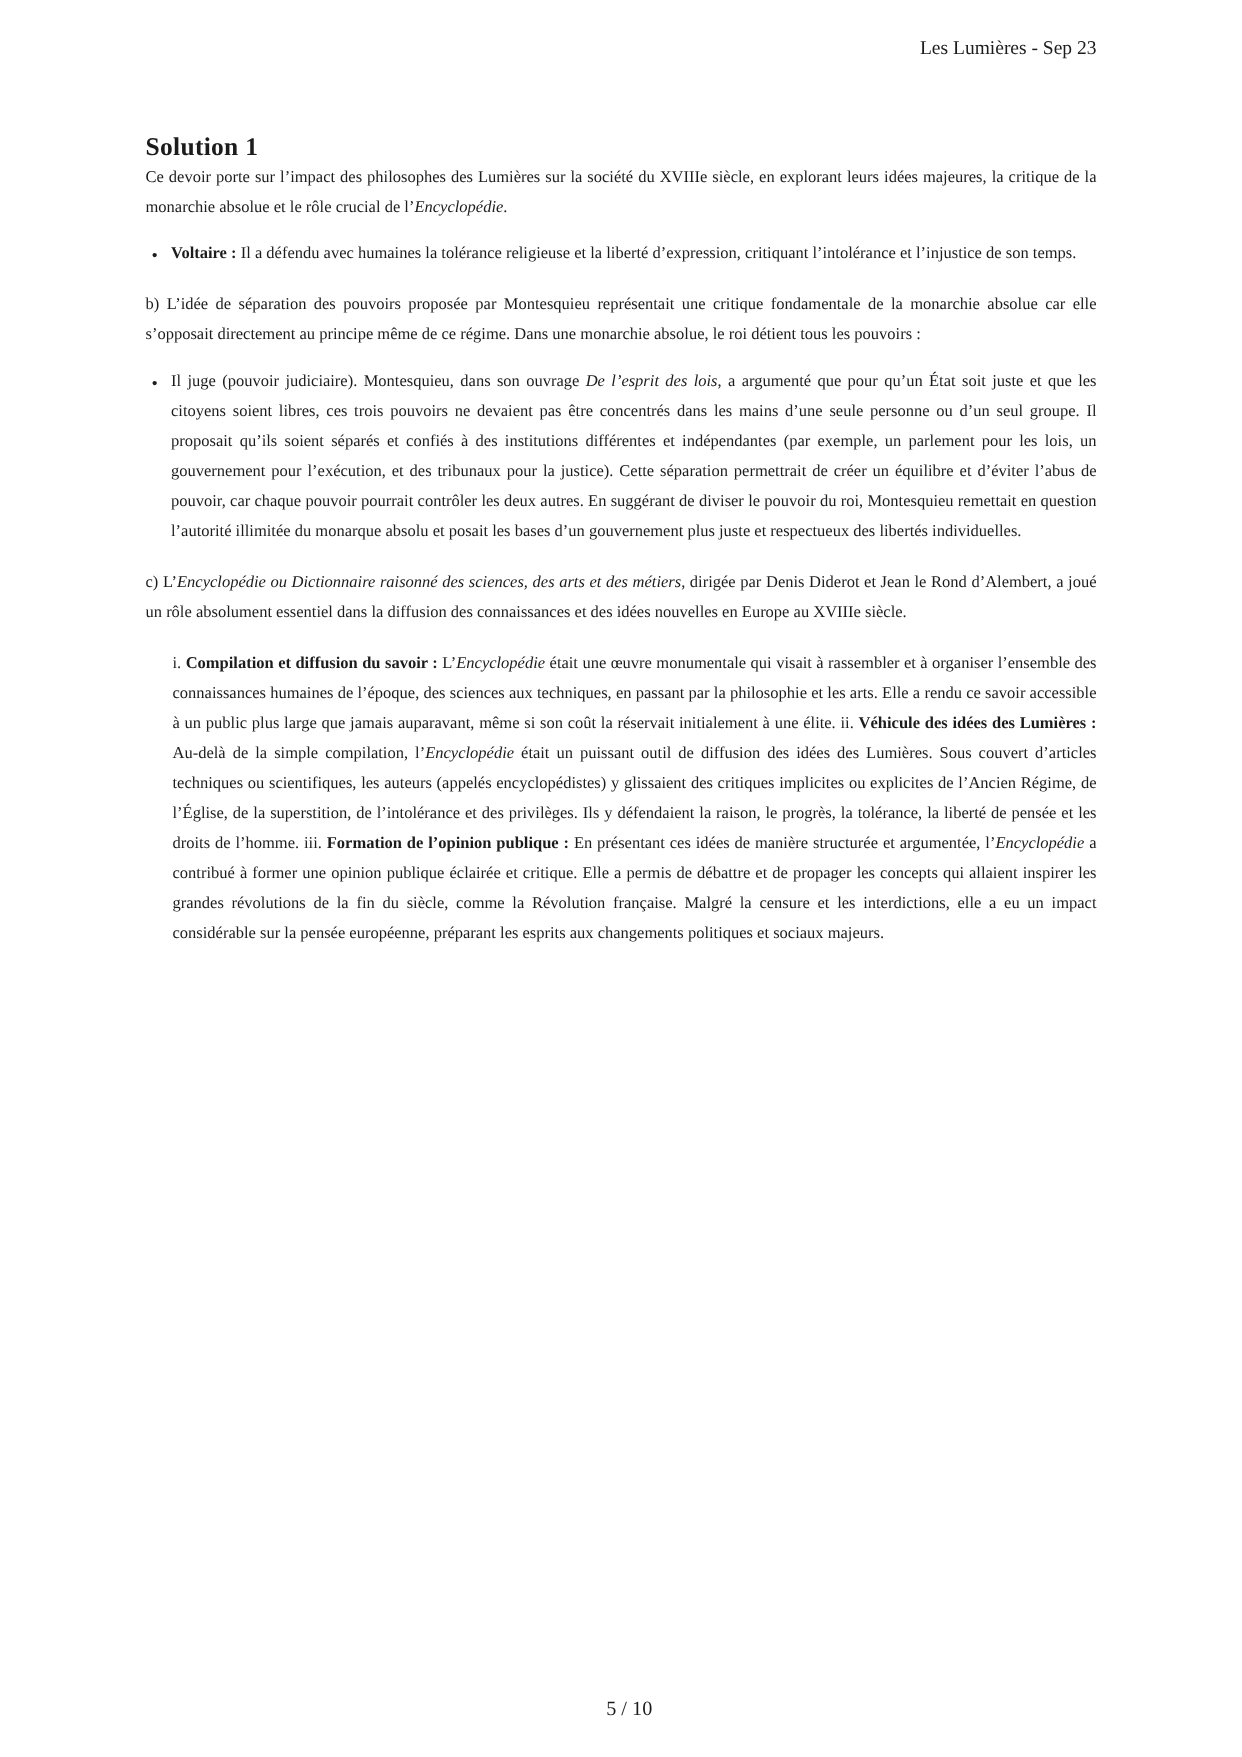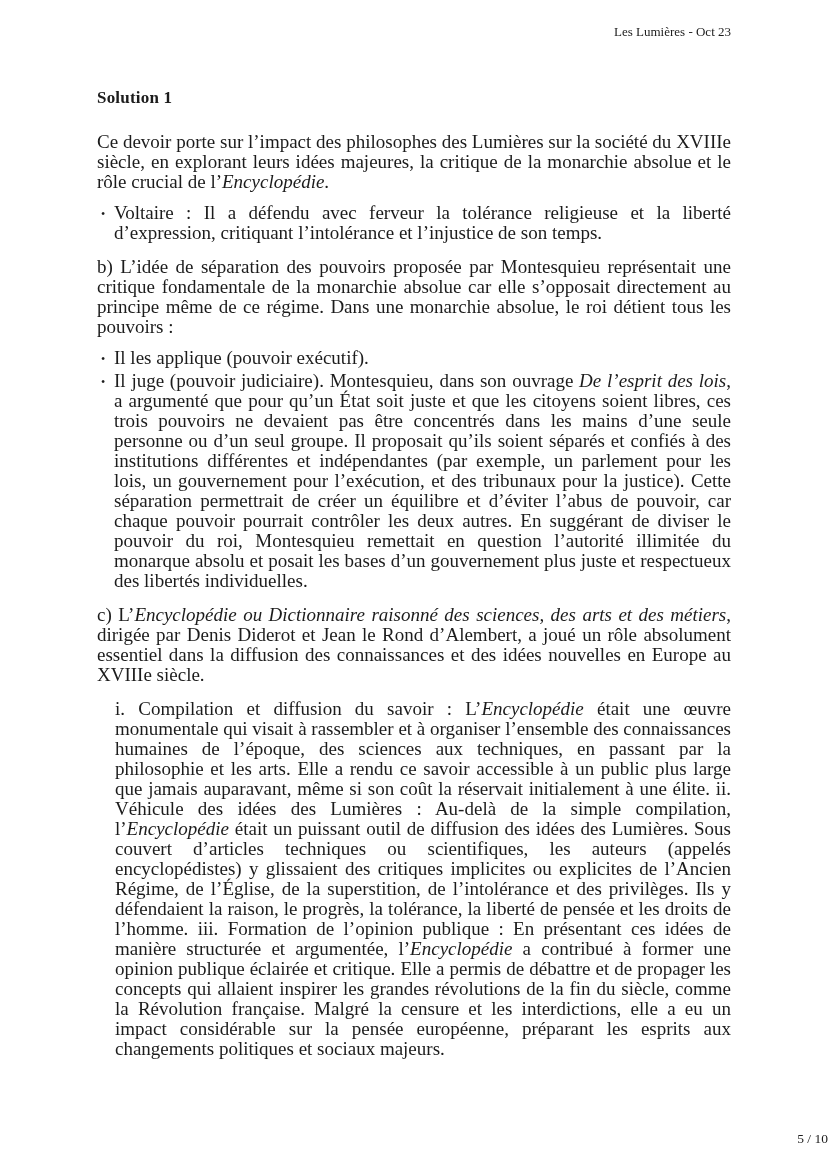--- a/index.html
+++ b/index.html
@@ -25,64 +25,62 @@
   }
   .content {
     position: absolute;
     top: 88px;
     left: 97px;
     width: 634px;
   }
   .title {
     font-size: 17px;
     font-weight: bold;
-    margin-bottom: 24px;
     letter-spacing: 0.2px;
   }
   .body p, .body li {
-    font-size: 19px;
+    font-size: 11px;
     line-height: 20px;
     text-align: justify;
   }
   .body p { margin-bottom: 11px; }
   .body ul { list-style: none; margin-bottom: 11px; }
   .body li { position: relative; padding-left: 17px; margin-bottom: 3px; }
   .body li::before { content: "\2022"; position: absolute; left: 4px; font-size: 12px; top: 1px; }
   .body p.indented { margin-left: 18px; width: 616px; }
   .body .spaced { margin-top: 14px; }
-  .bold { font-weight: normal; }
+  .bold { font-weight: bold; }
   .italic { font-style: italic; }
   .footer {
     position: absolute;
     bottom: 24px;
     left: 0;
     width: 100%;
-    text-align: right;
+    text-align: center;
     font-size: 13.5px;
     color: #1c1c1c;
     padding-left: 11px;
   }
 </style>
 </head>
 <body>
 
 <div class="page">
   <div class="header">
-    <span>Les Lumières - Oct 23</span>
+    <span>Les Lumières - Sep 23</span>
   </div>
   <div class="content">
     <h1 class="title">Solution 1</h1>
     <div class="body">
         <p><span>Ce devoir porte sur l’impact des philosophes des Lumières sur la société du XVIIIe siècle, en explorant leurs idées majeures, la critique de la monarchie absolue et le rôle crucial de l’</span><span class="italic">Encyclopédie</span><span>.</span></p>
         <ul>
-          <li><span class="bold">Voltaire :</span><span> Il a défendu avec ferveur la tolérance religieuse et la liberté d’expression, critiquant l’intolérance et l’injustice de son temps.</span></li>
+          <li><span class="bold">Voltaire :</span><span> Il a défendu avec humaines la tolérance religieuse et la liberté d’expression, critiquant l’intolérance et l’injustice de son temps.</span></li>
         </ul>
         <p class="spaced"><span>b) L’idée de séparation des pouvoirs proposée par Montesquieu représentait une critique fondamentale de la monarchie absolue car elle s’opposait directement au principe même de ce régime. Dans une monarchie absolue, le roi détient tous les pouvoirs :</span></p>
         <ul>
-          <li><span>Il les applique (pouvoir exécutif).</span></li>
           <li><span>Il juge (pouvoir judiciaire). Montesquieu, dans son ouvrage </span><span class="italic">De l’esprit des lois</span><span>, a argumenté que pour qu’un État soit juste et que les citoyens soient libres, ces trois pouvoirs ne devaient pas être concentrés dans les mains d’une seule personne ou d’un seul groupe. Il proposait qu’ils soient séparés et confiés à des institutions différentes et indépendantes (par exemple, un parlement pour les lois, un gouvernement pour l’exécution, et des tribunaux pour la justice). Cette séparation permettrait de créer un équilibre et d’éviter l’abus de pouvoir, car chaque pouvoir pourrait contrôler les deux autres. En suggérant de diviser le pouvoir du roi, Montesquieu remettait en question l’autorité illimitée du monarque absolu et posait les bases d’un gouvernement plus juste et respectueux des libertés individuelles.</span></li>
         </ul>
         <p class="spaced"><span>c) L’</span><span class="italic">Encyclopédie ou Dictionnaire raisonné des sciences, des arts et des métiers</span><span>, dirigée par Denis Diderot et Jean le Rond d’Alembert, a joué un rôle absolument essentiel dans la diffusion des connaissances et des idées nouvelles en Europe au XVIIIe siècle.</span></p>
         <p class="indented spaced"><span>i. </span><span class="bold">Compilation et diffusion du savoir :</span><span> L’</span><span class="italic">Encyclopédie</span><span> était une œuvre monumentale qui visait à rassembler et à organiser l’ensemble des connaissances humaines de l’époque, des sciences aux techniques, en passant par la philosophie et les arts. Elle a rendu ce savoir accessible à un public plus large que jamais auparavant, même si son coût la réservait initialement à une élite. ii. </span><span class="bold">Véhicule des idées des Lumières :</span><span> Au-delà de la simple compilation, l’</span><span class="italic">Encyclopédie</span><span> était un puissant outil de diffusion des idées des Lumières. Sous couvert d’articles techniques ou scientifiques, les auteurs (appelés encyclopédistes) y glissaient des critiques implicites ou explicites de l’Ancien Régime, de l’Église, de la superstition, de l’intolérance et des privilèges. Ils y défendaient la raison, le progrès, la tolérance, la liberté de pensée et les droits de l’homme. iii. </span><span class="bold">Formation de l’opinion publique :</span><span> En présentant ces idées de manière structurée et argumentée, l’</span><span class="italic">Encyclopédie</span><span> a contribué à former une opinion publique éclairée et critique. Elle a permis de débattre et de propager les concepts qui allaient inspirer les grandes révolutions de la fin du siècle, comme la Révolution française. Malgré la censure et les interdictions, elle a eu un impact considérable sur la pensée européenne, préparant les esprits aux changements politiques et sociaux majeurs.</span></p>
       </div>
   </div>
   <div class="footer">
     <span>5 / 10</span>
   </div>
 </div>

